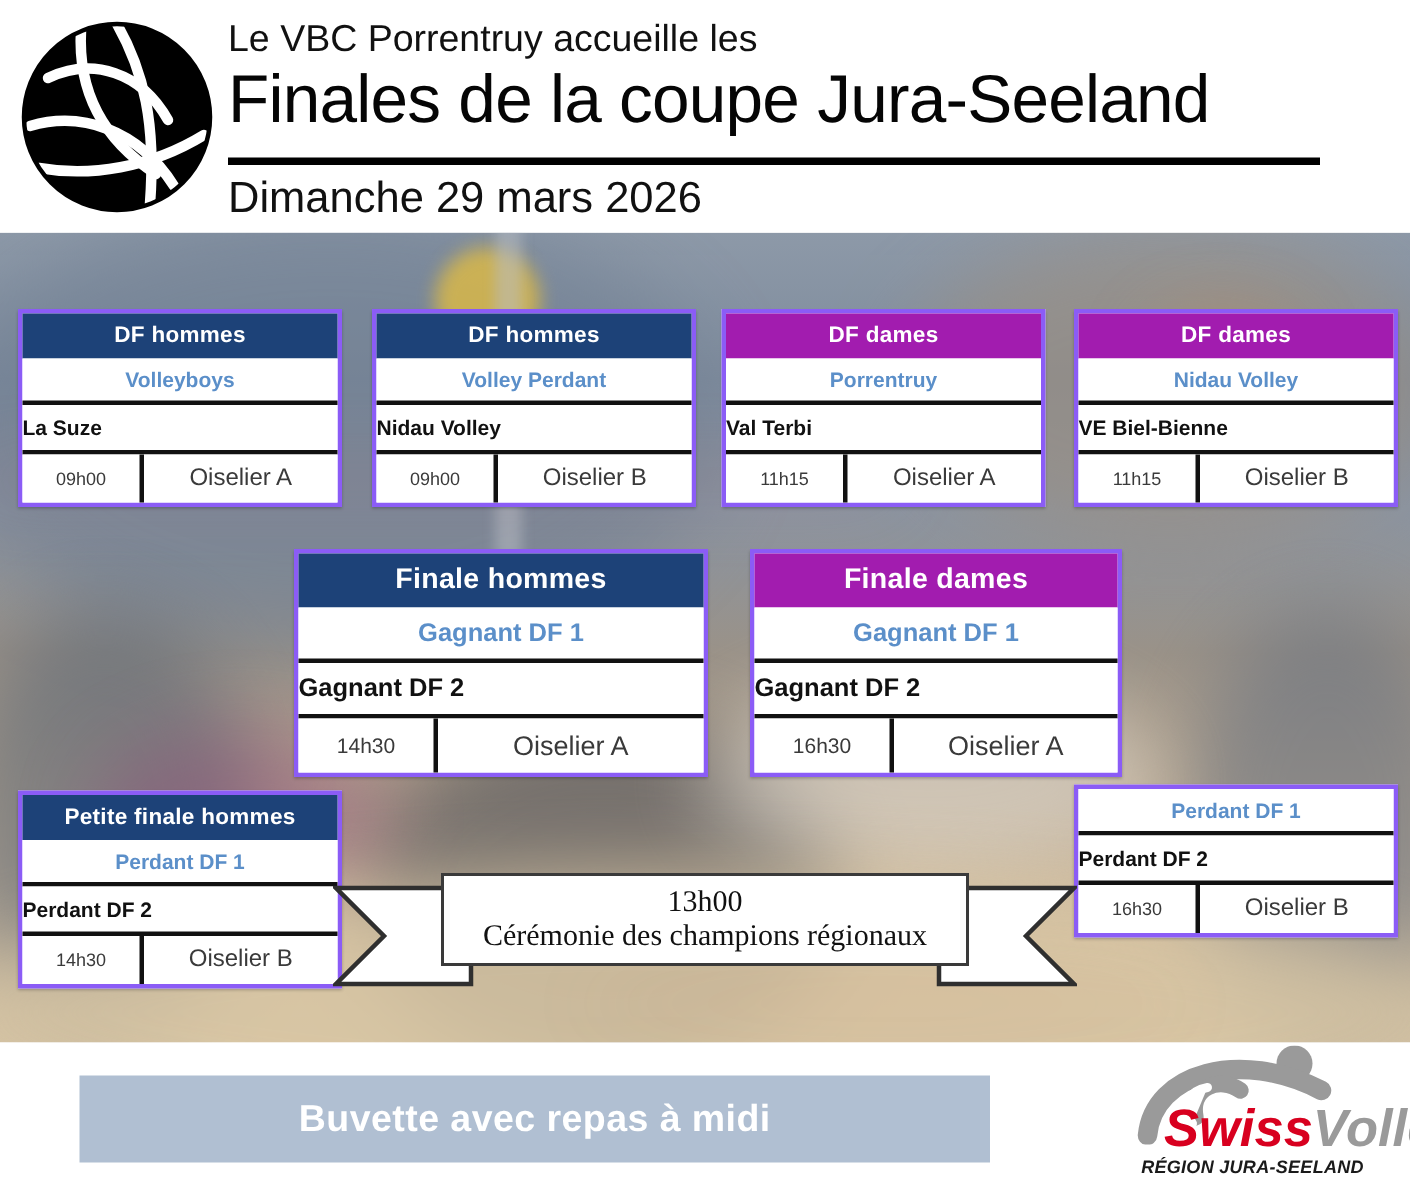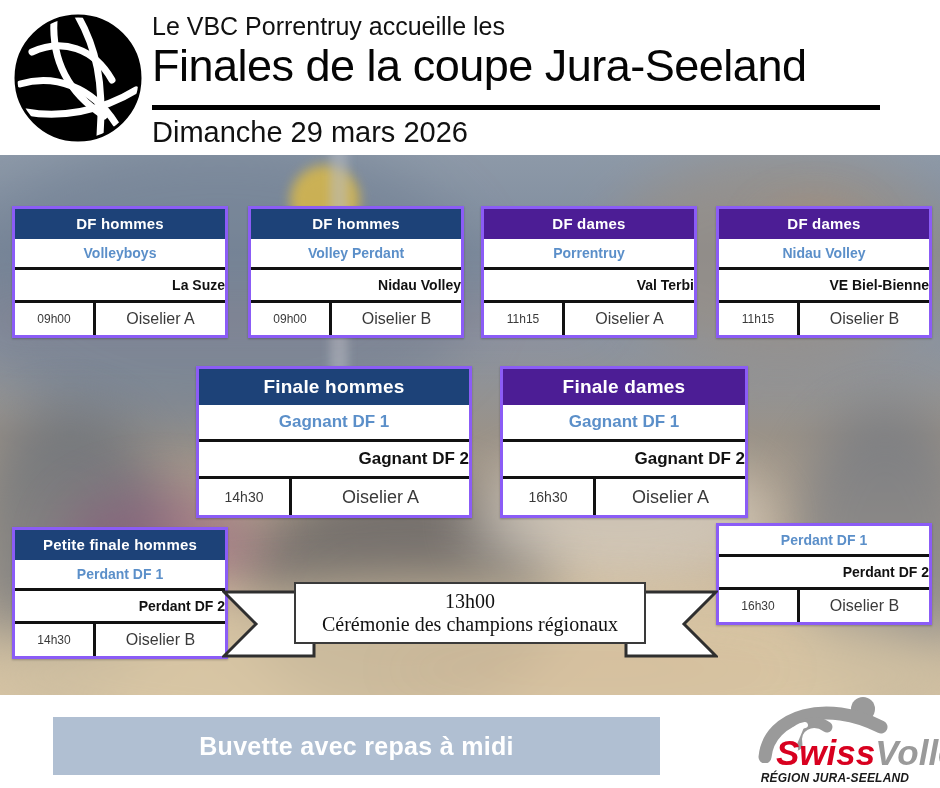--- a/index.html
+++ b/index.html
@@ -94,36 +94,36 @@
   .card-head {
     height: 30px;
     line-height: 30px;
     text-align: center;
     font-weight: bold;
     font-size: 15px;
     color: #ffffff;
     letter-spacing: 0.2px;
   }
   .card-head.hommes { background: #1d4278; }
-  .card-head.dames  { background: #4c1d95; }
+  .card-head.dames  { background: #a21caf; }
   .card-head.big { font-size: 19px; height: 36px; line-height: 36px; }
   .team-a {
     height: 28px;
     line-height: 28px;
     text-align: center;
     font-weight: bold;
     font-size: 14px;
     color: #5b8fc9;
     background: #ffffff;
     border-bottom: 3px solid #111111;
   }
   .team-b {
     height: 30px;
     line-height: 30px;
-    text-align: right;
+    text-align: left;
     font-weight: bold;
     font-size: 14px;
     color: #111111;
     background: #ffffff;
     border-bottom: 3px solid #111111;
   }
   .team-a.big, .team-b.big { font-size: 17px; height: 34px; line-height: 34px; }
   .card-foot {
     display: flex;
     height: 32px;

